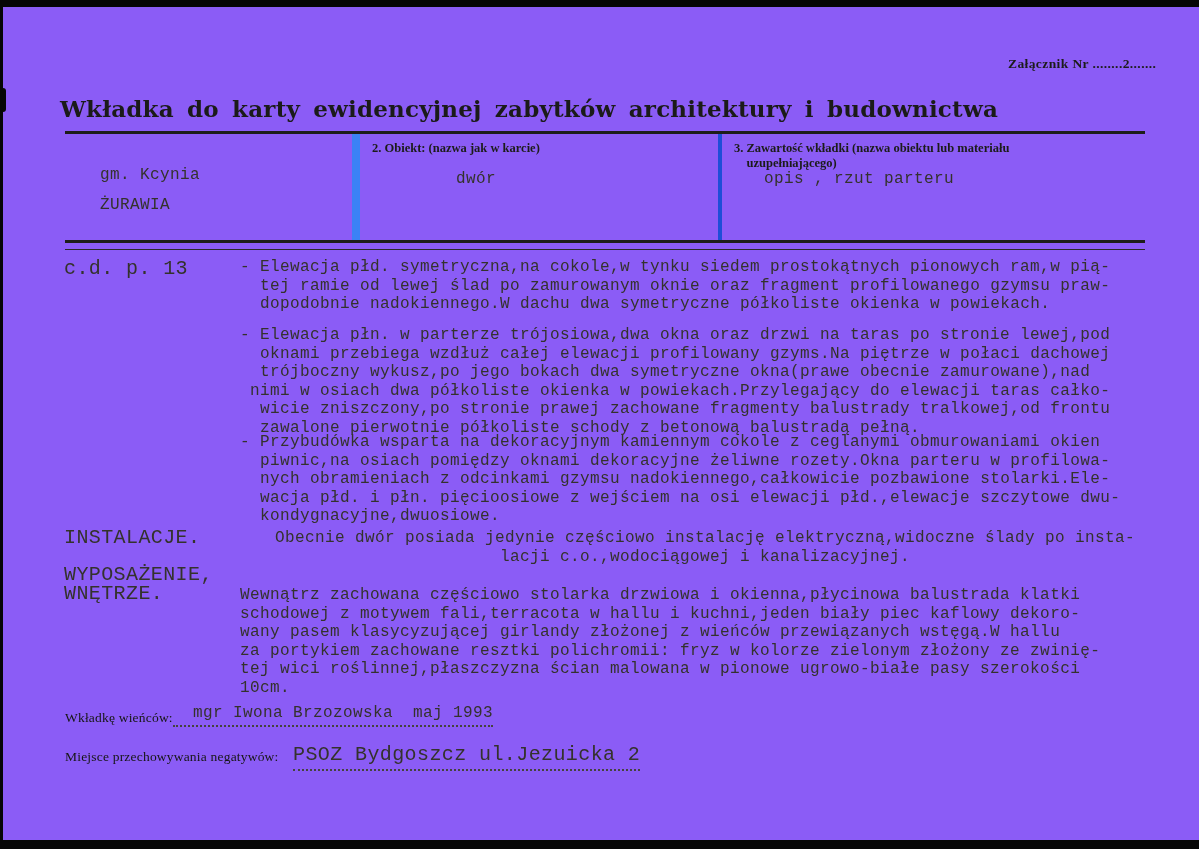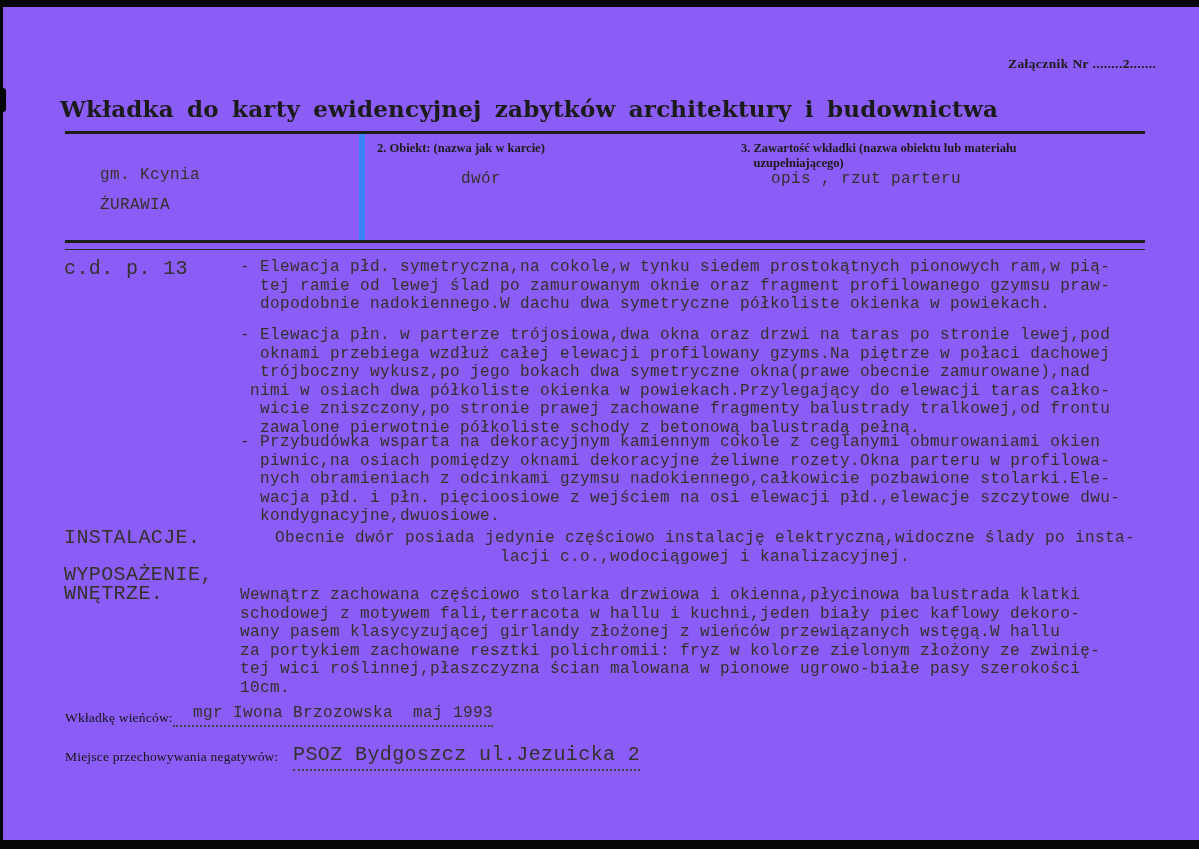--- a/index.html
+++ b/index.html
@@ -35,22 +35,22 @@
 
   
   .htable{
     position:absolute;top:131px;left:65px;width:1080px;height:112px;
     border-top:3px solid #1d1d1b;border-bottom:3px solid #1d1d1b;
     display:flex;box-sizing:border-box;
   }
   .thin-rule{position:absolute;top:249px;left:65px;width:1080px;height:1px;background:#2a2a28;}
   .cell{box-sizing:border-box;position:relative;}
   .cell-1{width:287px;}
-  .cell-2{width:366px;border-left:6px solid #3b82f6;margin-left:7px;}
-  .cell-3{flex:1;border-left:4px solid #8b5cf6;}
+  .cell-2{width:366px;border-left:8px solid #3b82f6;}
+  .cell-3{flex:1;border-left:4px solid #1d4ed8;}
   .cell-label{
     font-size:12.5px;font-weight:bold;color:#1c1c1a;
     padding:7px 6px 0 12px;line-height:15px;white-space:pre-wrap;
   }
   .cell-value{font-size:16px;}
   .v1{position:absolute;top:26px;left:35px;line-height:30px;}
   .v2{position:absolute;top:36px;left:96px;}
   .v3{position:absolute;top:36px;left:42px;}
 
   

